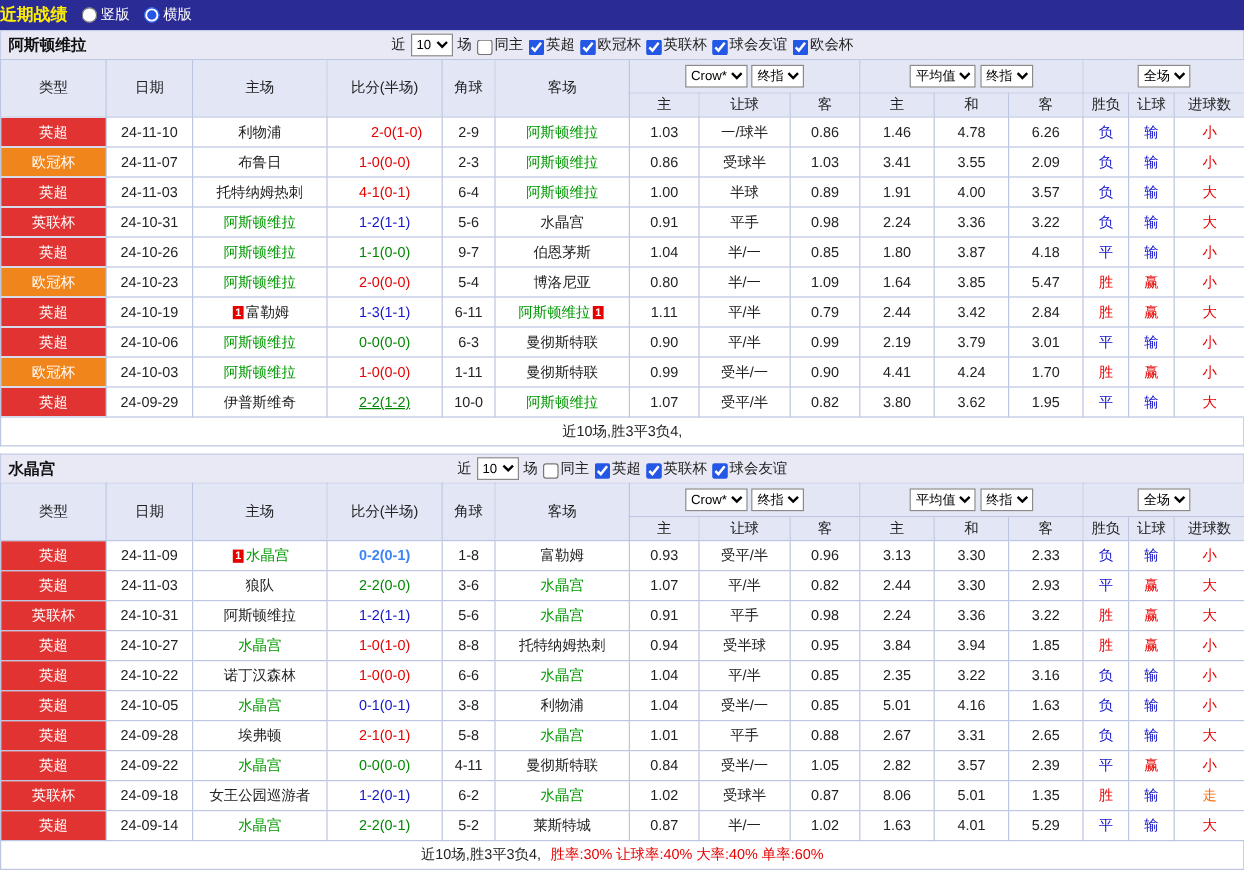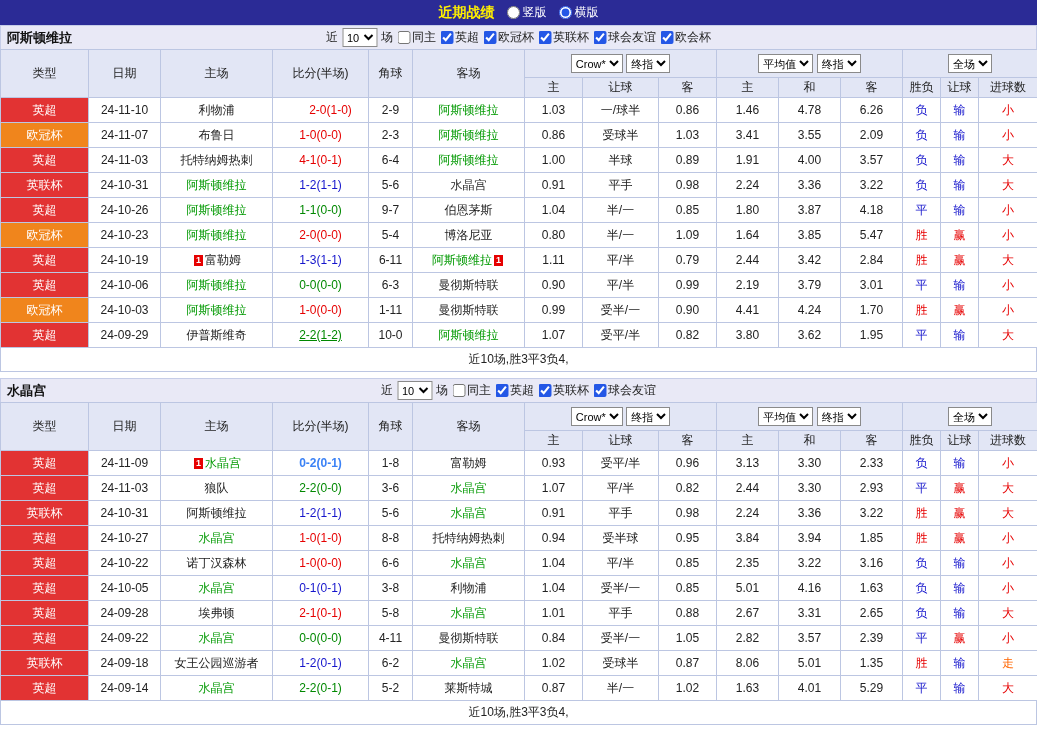--- a/index.html
+++ b/index.html
@@ -1,26 +1,26 @@
 <!DOCTYPE html>
 <html><head>
 <meta charset="utf-8">
 <style>
   *{box-sizing:border-box}
   html,body{margin:0;padding:0}
   body{width:1037px;font-family:"Liberation Sans","DejaVu Sans",sans-serif;font-size:12px;color:#222;background:#fff}
-  .topbar{background:#2b2b96;height:25px;display:flex;align-items:center;justify-content:center;gap:12px;color:#fff}
+  .topbar{background:#2b2b96;height:25px;display:flex;align-items:center;gap:12px;color:#fff}
   .topbar .title{color:#ffef00;font-weight:bold;font-size:14px}
   .topbar label{display:flex;align-items:center;gap:3px;cursor:pointer;font-size:12px}
   input[type=radio],input[type=checkbox]{accent-color:#2457e6;margin:0;width:13px;height:13px}
   .section{margin:0 0 6px 0}
   .band{background:#e9e9f6;height:24px;display:flex;align-items:center;padding:0 6px;position:relative;border:1px solid #c6cde8;border-bottom:none}
   .band .team{font-weight:bold;font-size:13px;color:#111}
   .filters{position:absolute;left:50%;transform:translateX(-50%);display:flex;align-items:center;gap:4px;white-space:nowrap}
-  .filters label{display:flex;align-items:center;gap:2px;cursor:pointer}
+  .filters label{display:flex;align-items:flex-end;gap:2px;cursor:pointer}
   select{font-size:11px;height:19px;border:1px solid #8a8a8a;background:#fff;vertical-align:middle}
   table{border-collapse:collapse;table-layout:fixed;width:1037px}
   th,td{border:1px solid #bcc6e2;text-align:center;padding:0 1px;overflow:hidden;white-space:nowrap;height:25px;font-weight:normal}
   thead th{background:#e2e6f5}
   thead tr.selrow th{height:28px}
   thead tr.subrow th{height:20px}
   .summary{height:24px;border:1px solid #bcc6e2;border-top:none;display:flex;align-items:center;justify-content:center;gap:8px}
   .summary .stats{color:#e60000}
   .card{display:inline-block;background:#e60000;color:#fff;font-size:9px;line-height:11px;padding:0 2px;margin:0 2px;font-weight:bold;vertical-align:1px}
 </style>
@@ -545,14 +545,15 @@
           <td>4.01</td>
           <td>5.29</td>
           <td style="color: rgb(20, 20, 204);">平</td>
           <td style="color: rgb(20, 20, 204);">输</td>
           <td style="color: rgb(230, 0, 0);">大</td>
         </tr>
       </tbody>
   </table>
   <div class="summary">
     <span>近10场,胜3平3负4,</span>
+    <span class="stats">胜率:30% 让球率:40% 大率:40% 单率:60%</span>
   </div>
 </div>
 
 </body></html>

